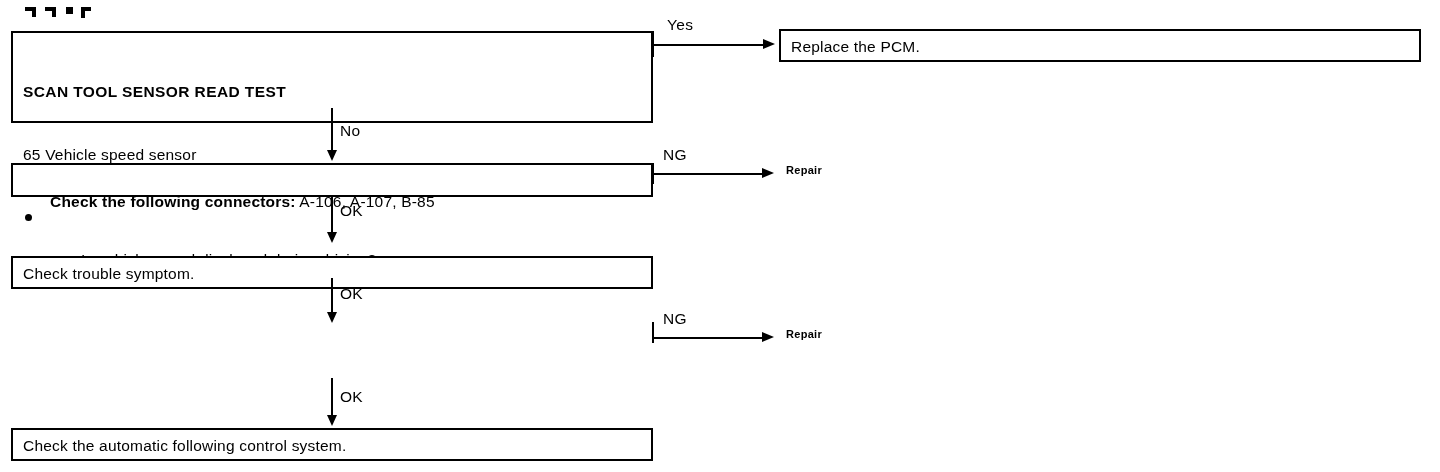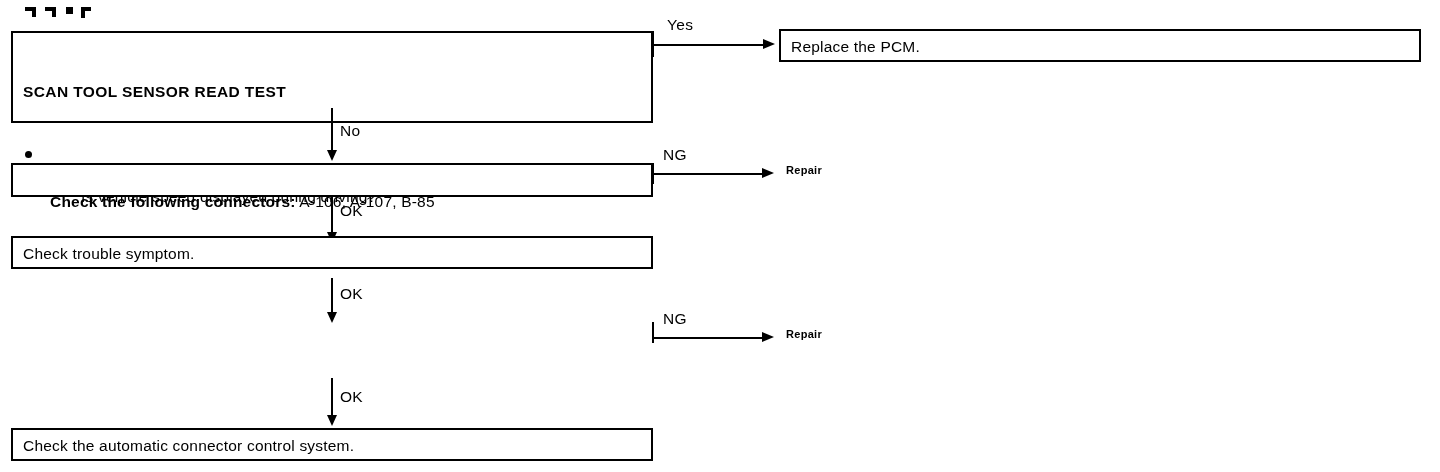--- a/index.html
+++ b/index.html
@@ -106,20 +106,21 @@
   <div class="scan-artifact" style="left:32px;top:7px;width:4px;height:10px;"></div>
   <div class="scan-artifact" style="left:45px;top:7px;width:11px;height:4px;"></div>
   <div class="scan-artifact" style="left:52px;top:7px;width:4px;height:10px;"></div>
   <div class="scan-artifact" style="left:66px;top:7px;width:7px;height:7px;"></div>
   <div class="scan-artifact" style="left:81px;top:7px;width:10px;height:4px;"></div>
   <div class="scan-artifact" style="left:81px;top:7px;width:4px;height:11px;"></div>
 
   <div class="box" style="left:11px;top:31px;width:642px;height:92px;">
     <div class="box-text" style="top:6px;">
       <div class="title-line">SCAN TOOL SENSOR READ TEST</div>
+      <div>65 Vehicle speed sensor</div>
       <div class="bullet-row">
         <span class="bullet-dot"></span>
         <span>Is vehicle speed displayed during driving?</span>
       </div>
     </div>
   </div>
 
   <div class="vline" style="left:652px;top:31px;height:26px;"></div>
   <div class="hline" style="left:652px;top:44px;width:113px;"></div>
   <div class="arrow-right" style="left:763px;top:39px;"></div>
@@ -142,36 +143,36 @@
   <div class="vline" style="left:652px;top:163px;height:21px;"></div>
   <div class="hline" style="left:652px;top:173px;width:112px;"></div>
   <div class="arrow-right" style="left:762px;top:168px;"></div>
   <div class="edge-label" style="left:663px;top:146px;">NG</div>
   <div class="plain-label" style="left:786px;top:164px;">Repair</div>
 
   <div class="vline" style="left:331px;top:197px;height:38px;"></div>
   <div class="arrow-down" style="left:327px;top:232px;"></div>
   <div class="edge-label" style="left:340px;top:202px;">OK</div>
 
-  <div class="box" style="left:11px;top:236px;width:642px;height:33px;">
+  <div class="box" style="left:11px;top:256px;width:642px;height:33px;">
     <div class="box-text" style="top:5px;">Check trouble symptom.</div>
   </div>
 
   <div class="vline" style="left:331px;top:278px;height:38px;"></div>
   <div class="arrow-down" style="left:327px;top:312px;"></div>
   <div class="edge-label" style="left:340px;top:285px;">OK</div>
 
 
   <div class="vline" style="left:652px;top:322px;height:21px;"></div>
   <div class="hline" style="left:652px;top:337px;width:112px;"></div>
   <div class="arrow-right" style="left:762px;top:332px;"></div>
   <div class="edge-label" style="left:663px;top:310px;">NG</div>
   <div class="plain-label" style="left:786px;top:328px;">Repair</div>
 
   <div class="vline" style="left:331px;top:378px;height:40px;"></div>
   <div class="arrow-down" style="left:327px;top:415px;"></div>
   <div class="edge-label" style="left:340px;top:388px;">OK</div>
 
   <div class="box" style="left:11px;top:428px;width:642px;height:33px;">
-    <div class="box-text" style="top:5px;">Check the automatic connector control system.</div>
+    <div class="box-text" style="top:5px;">Check the automatic following control system.</div>
   </div>
 
 </div>
 
 </body></html>

